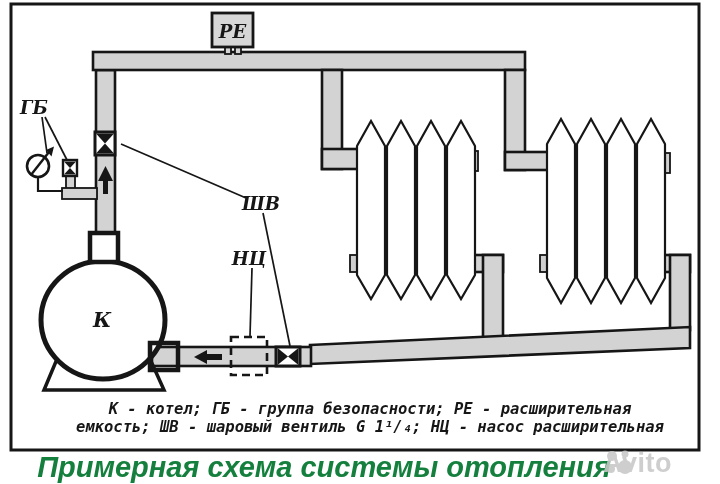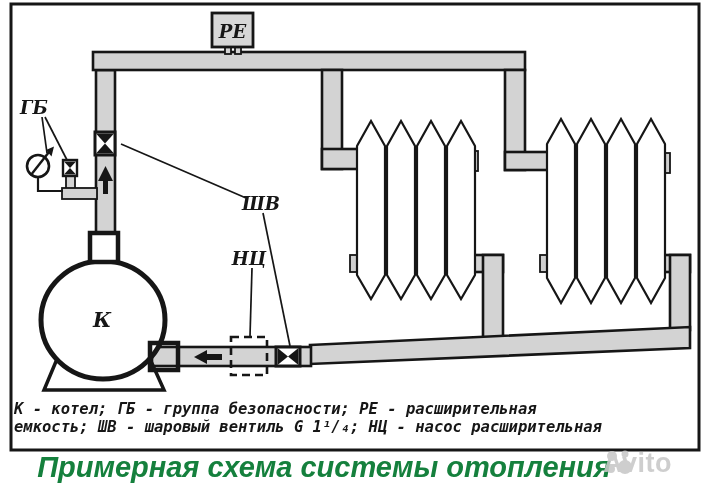--- a/index.html
+++ b/index.html
@@ -2,21 +2,21 @@
 <html><head>
 <meta charset="utf-8">
 <style>
   html,body{margin:0;padding:0;background:#fff;}
   .page{
     position:relative;width:720px;height:484px;background:#ffffff;
     overflow:hidden;font-family:"Liberation Sans",sans-serif;
   }
   .page svg{position:absolute;left:0;top:0;}
   .legend{
-    position:absolute;left:14px;top:401px;width:684px;text-align:left;
+    position:absolute;left:28px;top:401px;width:684px;text-align:center;
     font-family:"DejaVu Sans Mono",monospace;font-weight:bold;font-style:italic;
     font-size:15.5px;line-height:17.5px;color:#161616;white-space:nowrap;
   }
   .title{
     position:absolute;left:0;top:451px;width:648px;text-align:center;
     font-family:"Liberation Sans",sans-serif;font-weight:bold;font-style:italic;
     font-size:29px;color:#15803d;letter-spacing:0px;white-space:nowrap;
   }
   .watermark{
     position:absolute;left:603px;top:448px;display:flex;align-items:center;

